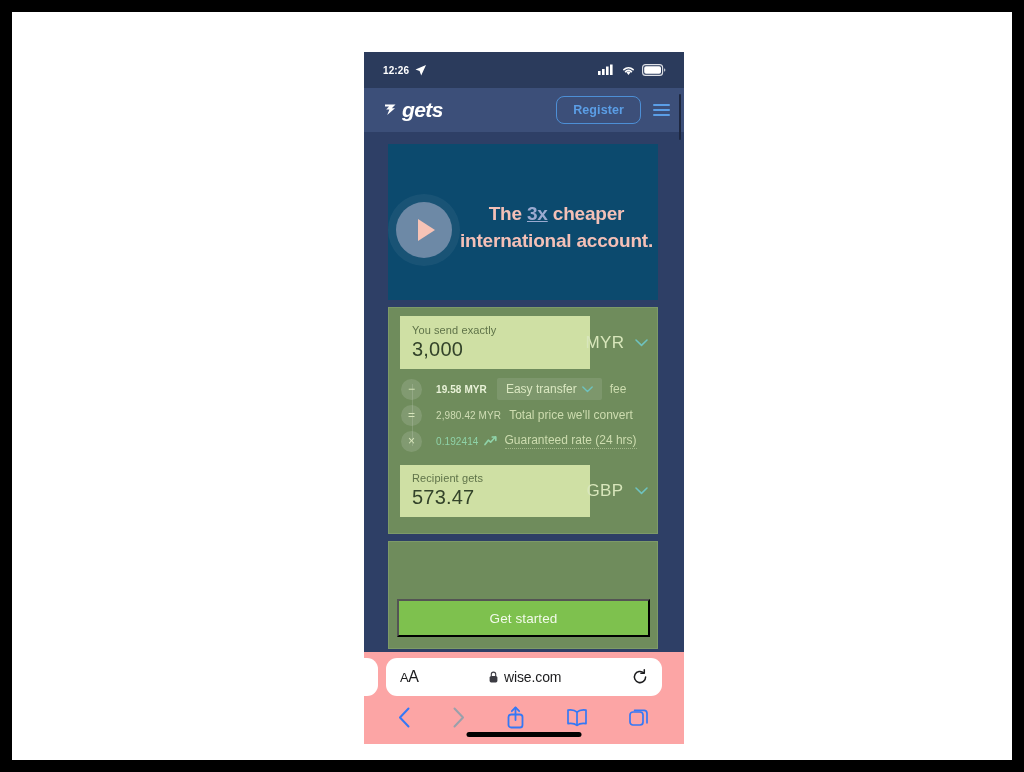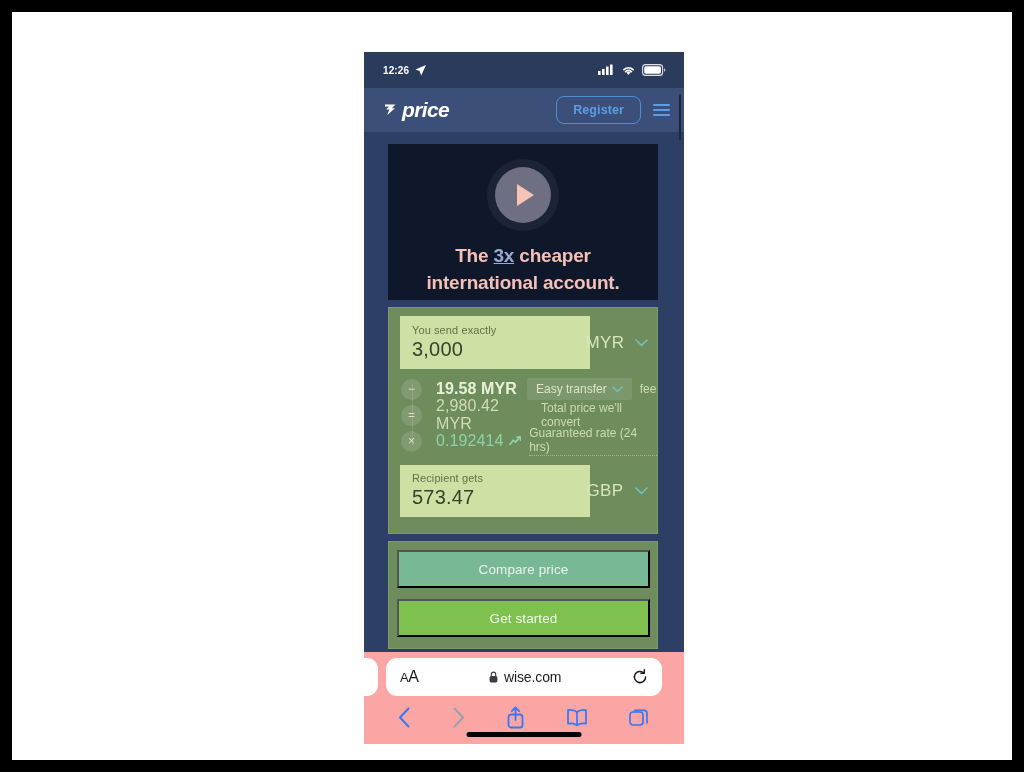--- a/index.html
+++ b/index.html
@@ -50,22 +50,22 @@
     border:1px solid #4d8fd6; color:#5b9ee6; background:transparent;
     font-size:12.5px; font-weight:700; padding:6px 16px; border-radius:8px;
     letter-spacing:.1px;
   }
   .burger { display:flex; flex-direction:column; gap:3.5px; width:17px; }
   .burger span { display:block; height:1.6px; background:#5b9ee6; border-radius:1px; }
 
   
   .hero {
     position:absolute; left:24px; top:92px; width:270px; height:156px;
-    background:#0f172a;
-    display:flex; flex-direction:column; align-items:center;
+    background:#0c4a6e;
+    display:flex; flex-direction:row; align-items:center;
   }
   .play-wrap { margin-top:15px; position:relative; width:72px; height:72px; }
   .play-halo {
     position:absolute; inset:0; border-radius:50%;
     background:rgba(255,255,255,.055);
   }
   .play-circle {
     position:absolute; left:8px; top:8px; width:56px; height:56px;
     border-radius:50%; background:rgba(210,200,225,.46);
     display:flex; align-items:center; justify-content:center;
@@ -105,21 +105,21 @@
     position:absolute; left:22.5px; top:14px; width:1.5px; height:62px;
     background:rgba(255,255,255,.14);
   }
   .calc-row { position:relative; display:flex; align-items:center; height:26px; padding-left:12px; }
   .op-badge {
     width:21px; height:21px; border-radius:50%;
     background:rgba(255,255,255,.13); color:#d6e4ba;
     display:flex; align-items:center; justify-content:center;
     font-size:12px; line-height:1; position:relative; z-index:2; flex:none;
   }
-  .calc-amount { margin-left:14px; font-size:16px; letter-spacing:.1px; }
+  .calc-amount { margin-left:14px; font-size:10px; letter-spacing:.1px; }
   .amt-fee { color:#e9f2d8; font-weight:700; }
   .amt-total { color:#cfdcb4; }
   .amt-rate { color:#8fd2a8; }
   .calc-text { margin-left:8px; font-size:12px; color:#cddcaf; }
   .calc-text.dotted { border-bottom:1.5px dotted rgba(205,220,175,.55); padding-bottom:1px; }
   .pill {
     margin-left:10px; background:rgba(255,255,255,.1);
     padding:4px 9px; display:flex; align-items:center; gap:5px;
     font-size:12px; color:#dae7c1; border-radius:2px;
   }
@@ -216,21 +216,21 @@
             <path d="M22.2 4.2 v3.6 a2 2 0 0 0 0-3.6Z" fill="#fff" opacity="0.85"></path>
           </svg>
         </div>
       </div>
 
       <div class="siteheader">
         <div class="logo">
           <svg width="17" height="17" viewBox="0 0 17 17">
             <path d="M3 2.5 H13.5 L9.8 6.2 H13 L5.2 13 L7.4 7.6 H4.2 L7 4.6 H3 Z" fill="#ffffff"></path>
           </svg>
-          <span class="logo-word">price</span>
+          <span class="logo-word">gets</span>
         </div>
         <div class="hdr-right">
           <button class="register-btn">Register</button>
           <div class="burger">
             <span></span>
               <span></span>
               <span></span>
           </div>
         </div>
       </div>
@@ -305,21 +305,20 @@
           <div class="recip-select">
             <span class="cur-code">GBP</span>
             <svg width="13" height="8" viewBox="0 0 13 8">
               <path d="M1 1 L6.5 6.4 L12 1" stroke="#6fc3c0" stroke-width="1.5" fill="none" stroke-linecap="round" stroke-linejoin="round"></path>
             </svg>
           </div>
         </div>
       </div>
 
       <div class="cta-wrap">
-        <button class="btn btn-compare">Compare price</button>
         <button class="btn btn-start">Get started</button>
       </div>
 
       <div class="safari">
         <div class="tab-peek"></div>
 
         <div class="urlbar">
           <span class="aa"><span>A</span><span class="big">A</span></span>
           <span class="url-center">
             <svg width="9" height="12" viewBox="0 0 9 12">

